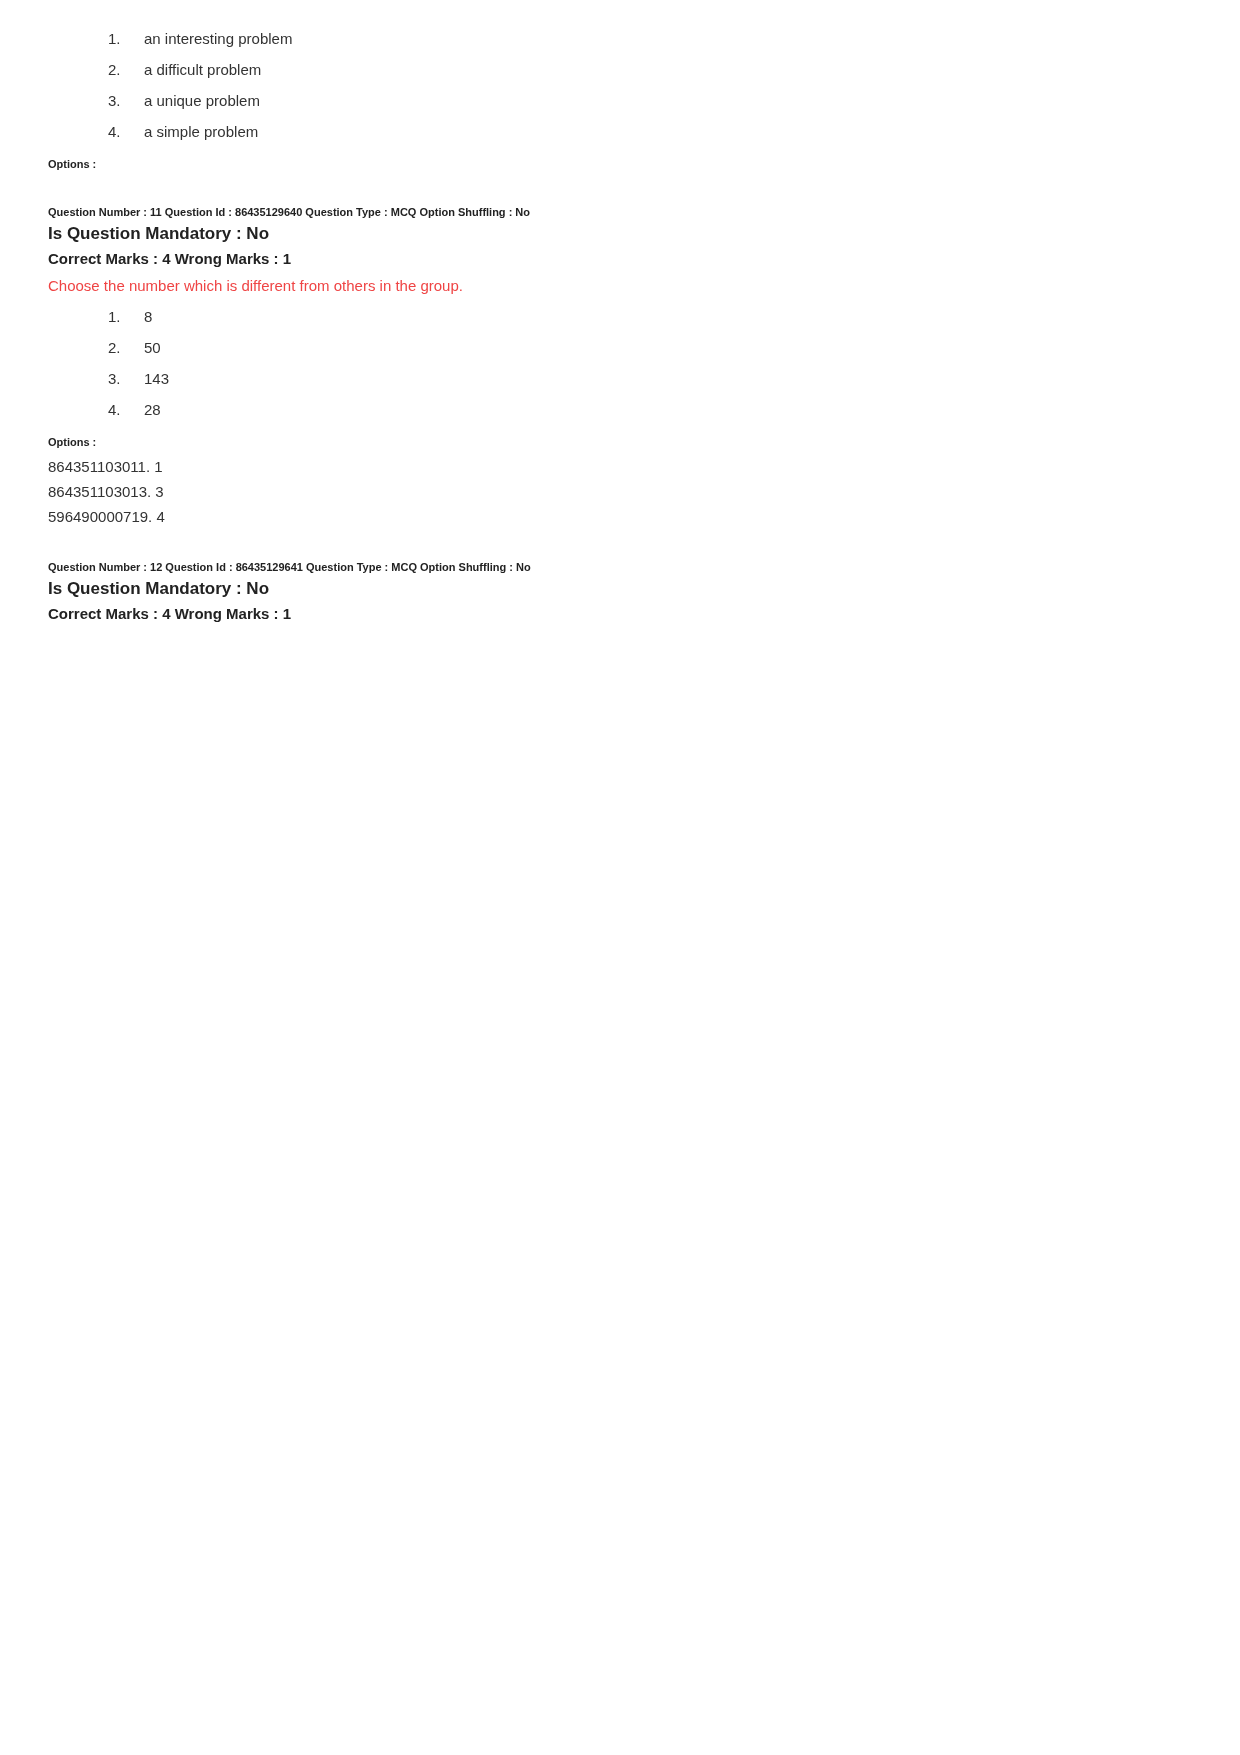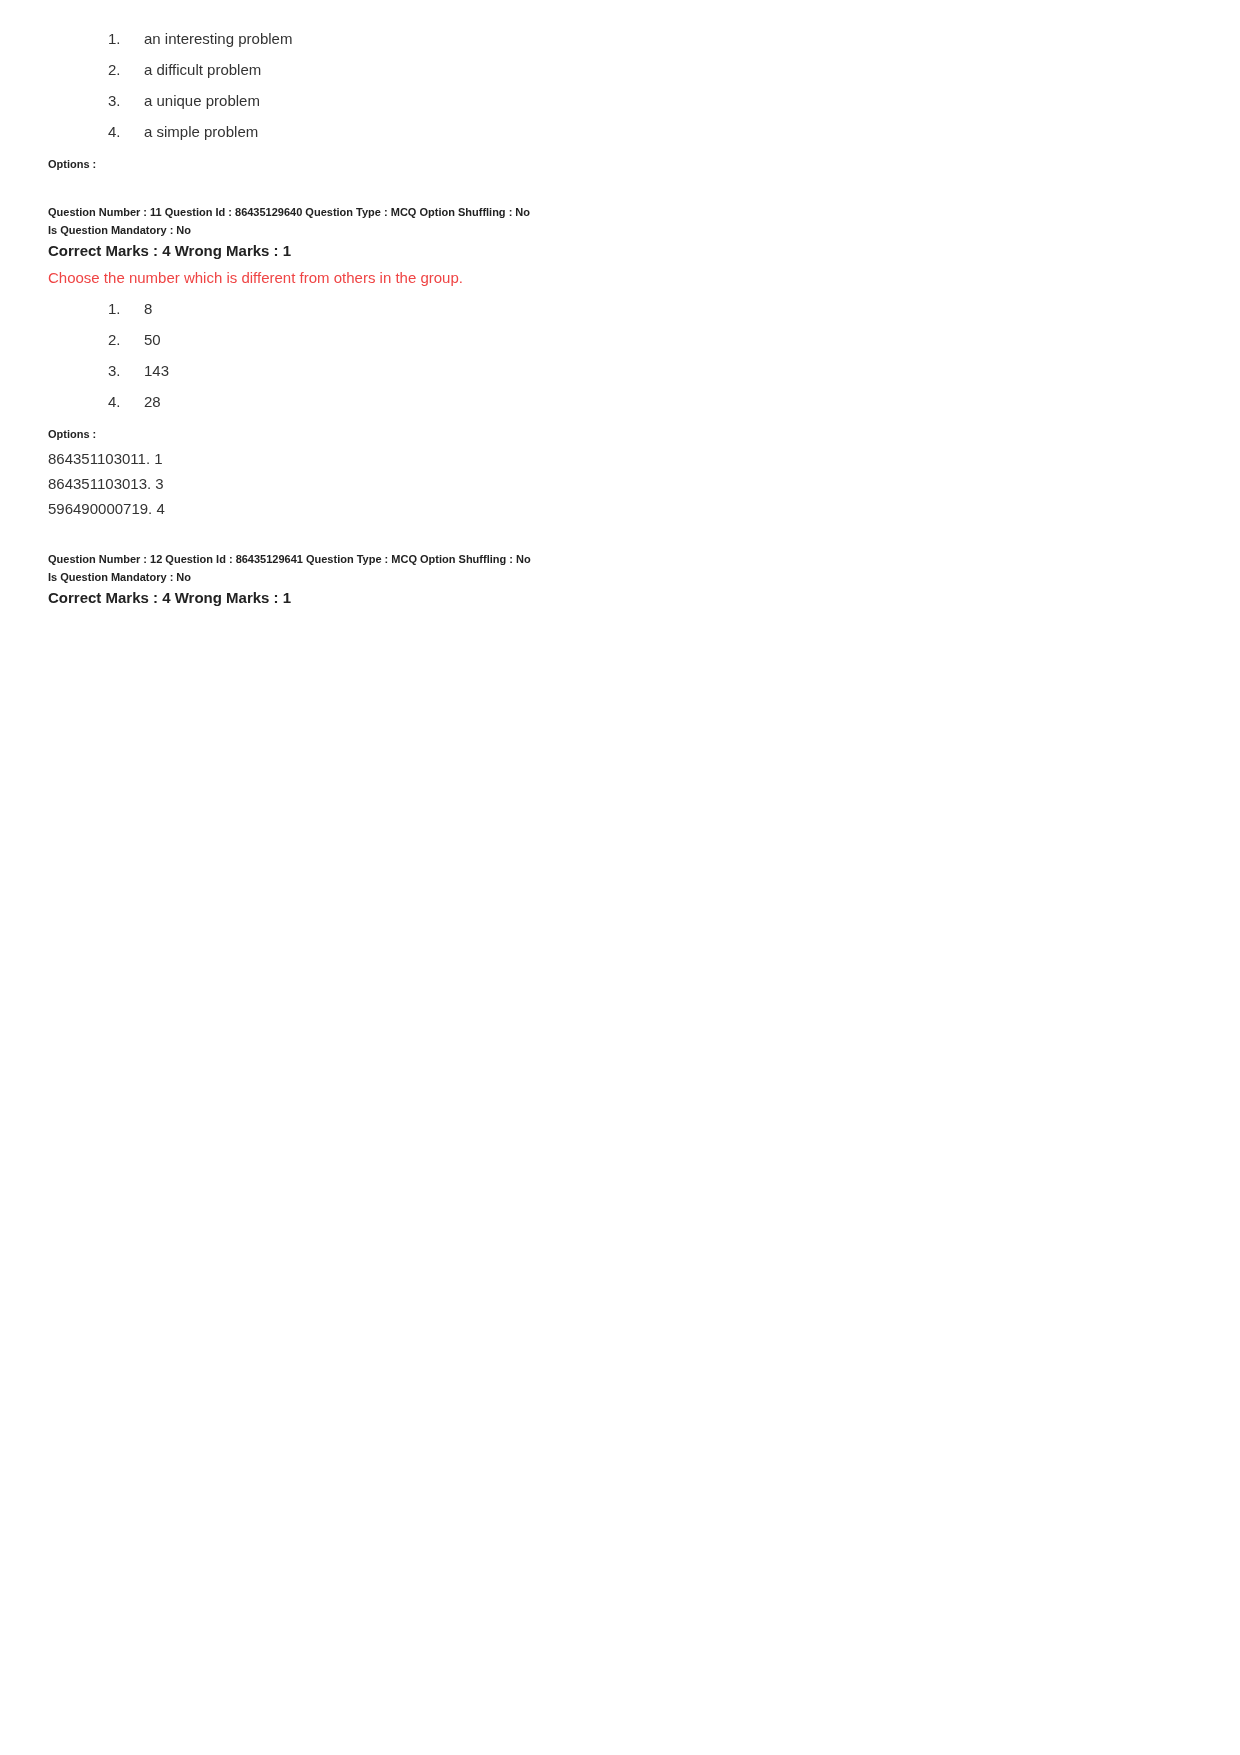--- a/index.html
+++ b/index.html
@@ -58,21 +58,21 @@
       margin-bottom: 8px;
     }
     .question-meta {
       font-weight: bold;
       font-size: 11px;
       margin-bottom: 6px;
       margin-top: 36px;
     }
     .question-mandatory {
       font-weight: bold;
-      font-size: 11px;
+      font-size: 17px;
       margin-bottom: 6px;
     }
     .marks-info {
       font-weight: bold;
       font-size: 15px;
       margin-bottom: 10px;
     }
     .question-text {
       font-size: 15px;
       color: #ef4444;

